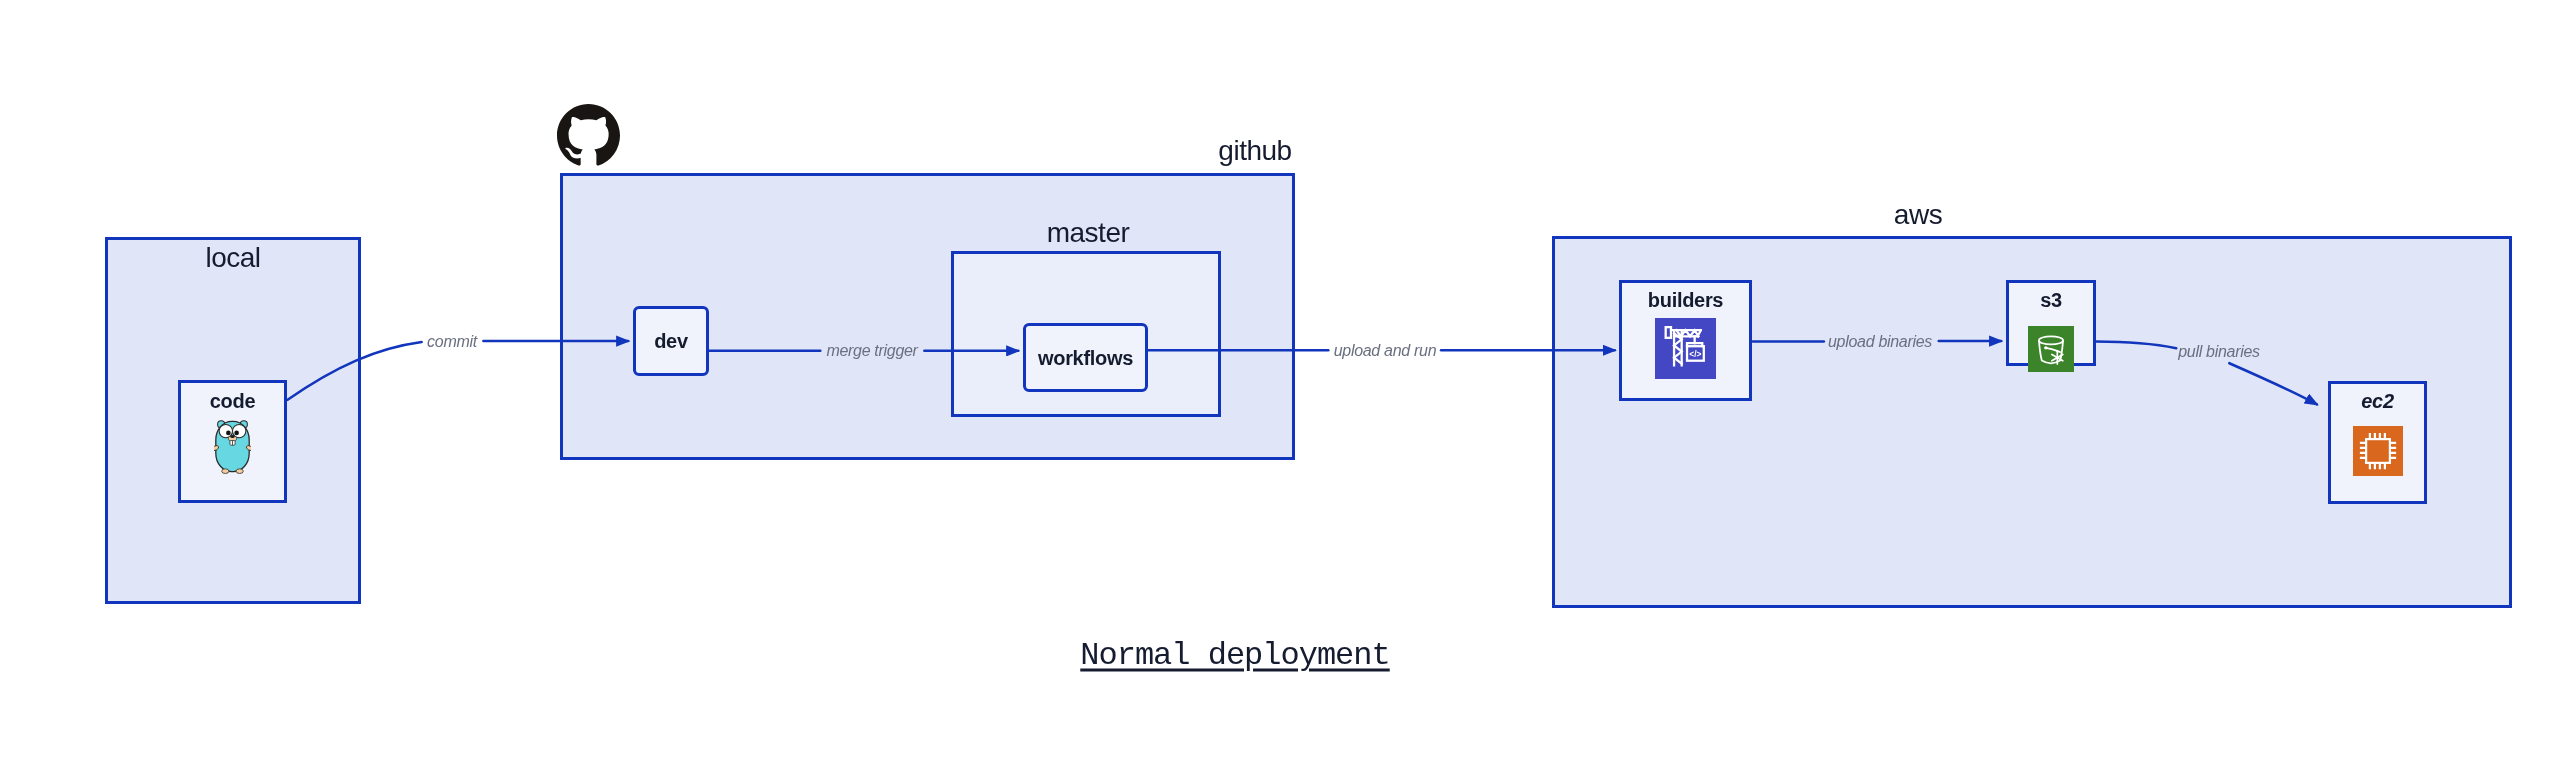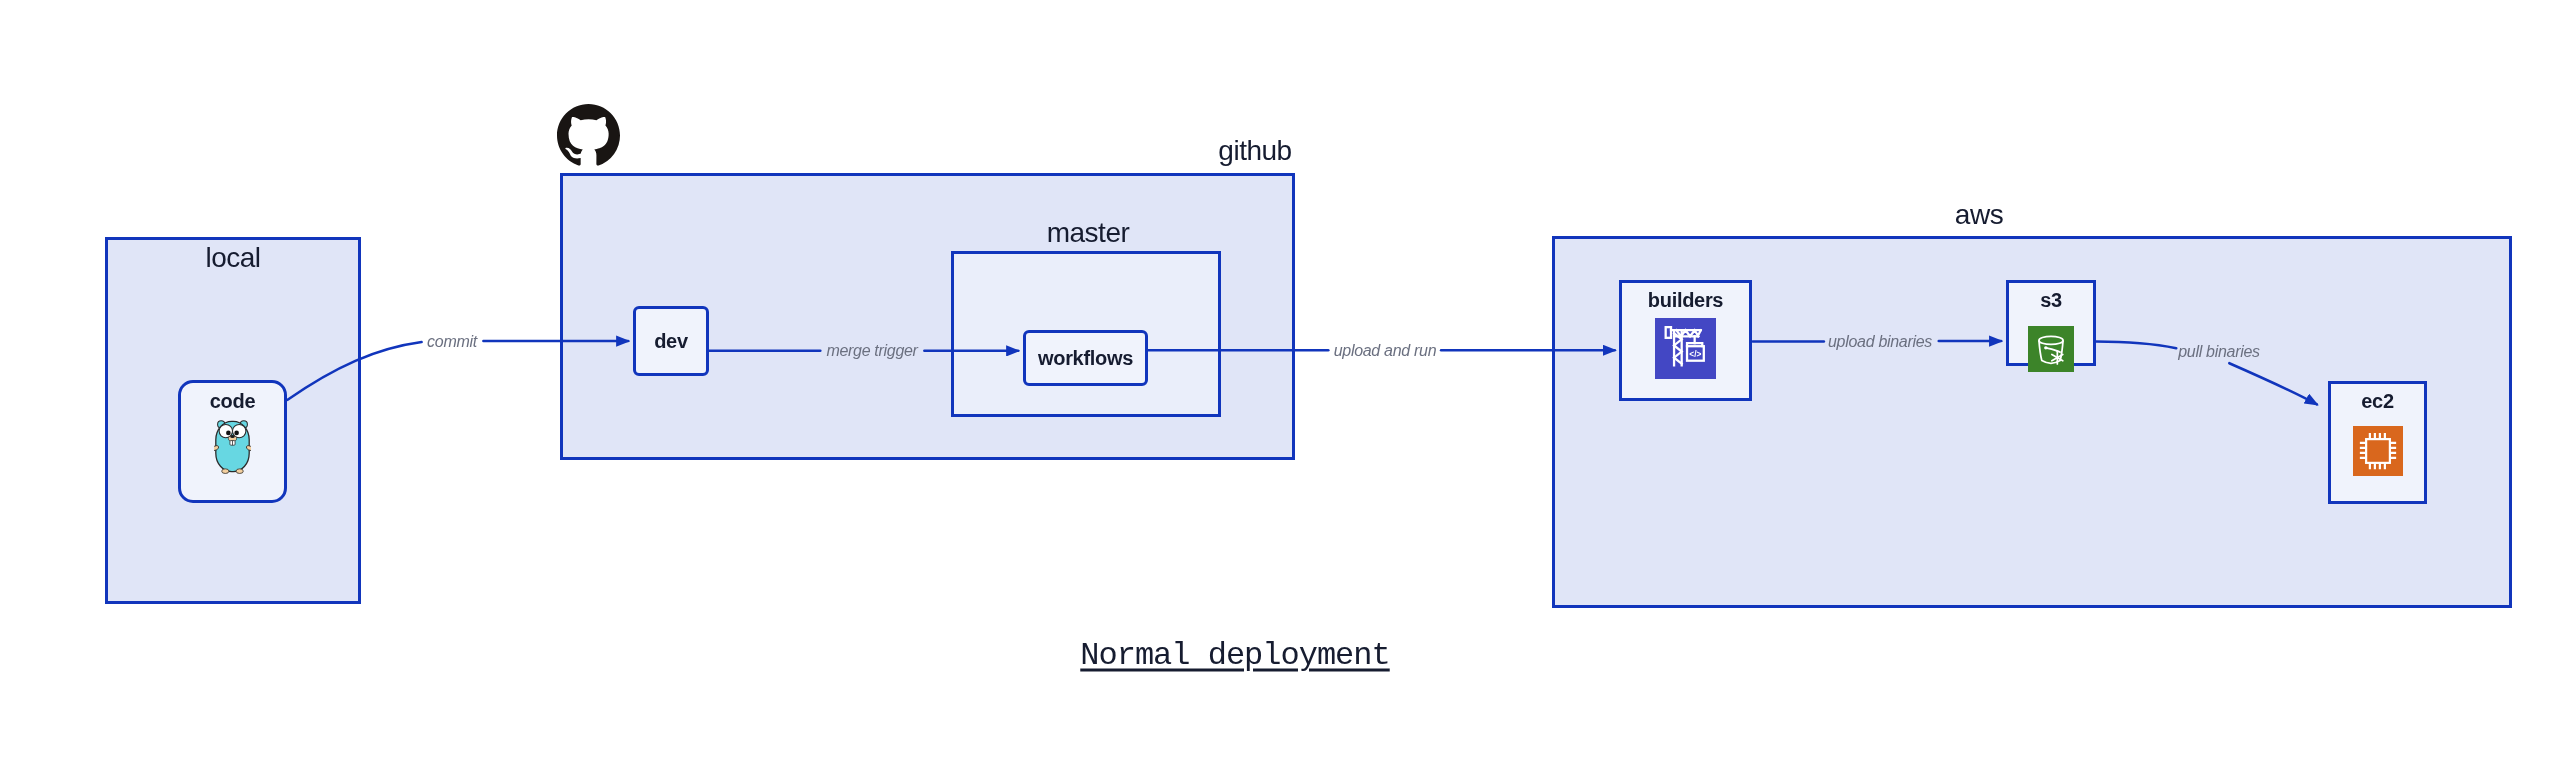--- a/index.html
+++ b/index.html
@@ -38,29 +38,29 @@
 <div id="canvas">
 
   <div class="group" id="group-local" style="left:105px;top:237px;width:256px;height:367px;"></div>
   <div class="group" id="group-github" style="left:560px;top:173px;width:735px;height:287px;"></div>
   <div class="group master" id="group-master" style="left:951px;top:251px;width:270px;height:166px;"></div>
   <div class="group" id="group-aws" style="left:1552px;top:236px;width:960px;height:372px;"></div>
 
   <div class="group-label" style="left:233px;top:213px;margin-top:45px;">local</div>
   <div class="group-label" style="left:1255px;top:151px;">github</div>
   <div class="group-label" style="left:1088px;top:233px;">master</div>
-  <div class="group-label" style="left:1979px;top:215px;text-align:right;">aws</div>
+  <div class="group-label" style="left:1918px;top:215px;text-align:right;">aws</div>
 
   <div id="github-logo">
     <svg class="icon-svg" width="63" height="63" viewBox="0 0 16 16" aria-hidden="true">
       <path fill="#191513" d="M8 0C3.58 0 0 3.58 0 8c0 3.54 2.29 6.53 5.47 7.59.4.07.55-.17.55-.38 0-.19-.01-.82-.01-1.49-2.01.37-2.53-.49-2.69-.94-.09-.23-.48-.94-.82-1.13-.28-.15-.68-.52-.01-.53.63-.01 1.08.58 1.23.82.72 1.21 1.87.87 2.33.66.07-.52.28-.87.51-1.07-1.78-.2-3.64-.89-3.64-3.95 0-.87.31-1.59.82-2.15-.08-.2-.36-1.02.08-2.12 0 0 .67-.21 2.2.82.64-.18 1.32-.27 2-.27s1.36.09 2 .27c1.53-1.04 2.2-.82 2.2-.82.44 1.1.16 1.92.08 2.12.51.56.82 1.27.82 2.15 0 3.07-1.87 3.75-3.65 3.95.29.25.54.73.54 1.48 0 1.07-.01 1.93-.01 2.2 0 .21.15.46.55.38A8.01 8.01 0 0 0 16 8c0-4.42-3.58-8-8-8z"></path>
     </svg>
   </div>
 
-  <div class="node" id="node-code" style="left:178px;top:380px;width:109px;height:123px;padding-top:7.2px;border-radius:15px;">
+  <div class="node" id="node-code" style="left:178px;top:380px;width:109px;height:123px;padding-top:7.2px;">
     <span class="node-label">code</span>
     <span style="margin-top:7.2px;">
       <svg class="icon-svg" width="37" height="55" viewBox="0 0 72 106" aria-hidden="true">
         <circle cx="14" cy="10" r="7" fill="#67d7e2" stroke="#2b2b2b" stroke-width="2"></circle>
         <circle cx="58" cy="10" r="7" fill="#67d7e2" stroke="#2b2b2b" stroke-width="2"></circle>
         <rect x="3.5" y="4" width="65" height="98" rx="31" ry="36" fill="#67d7e2" stroke="#2b2b2b" stroke-width="2.5"></rect>
         <ellipse cx="3" cy="56" rx="6.5" ry="4" fill="#f3cf9f" stroke="#2b2b2b" stroke-width="1.5" transform="rotate(-28 3 56)"></ellipse>
         <ellipse cx="69" cy="56" rx="6.5" ry="4" fill="#f3cf9f" stroke="#2b2b2b" stroke-width="1.5" transform="rotate(28 69 56)"></ellipse>
         <ellipse cx="22" cy="101" rx="7" ry="4.5" fill="#f3cf9f" stroke="#2b2b2b" stroke-width="1.5"></ellipse>
         <ellipse cx="50" cy="101" rx="7" ry="4.5" fill="#f3cf9f" stroke="#2b2b2b" stroke-width="1.5"></ellipse>
@@ -73,21 +73,21 @@
         <rect x="31" y="41.5" width="10" height="9" rx="2" fill="#ffffff" stroke="#2b2b2b" stroke-width="1.5"></rect>
         <path d="M36 41.5 V50.5" stroke="#2b2b2b" stroke-width="1.5"></path>
       </svg>
     </span>
   </div>
 
   <div class="node center" id="node-dev" style="left:633px;top:306px;width:76px;height:70px;">
     <span class="node-label">dev</span>
   </div>
 
-  <div class="node center" id="node-workflows" style="left:1023px;top:330px;width:125px;height:56px;text-align:center;">
+  <div class="node center" id="node-workflows" style="left:1023px;top:323px;width:125px;height:69px;text-align:center;">
     <span class="node-label">workflows</span>
   </div>
 
   <div class="node" id="node-builders" style="left:1619px;top:280px;width:133px;height:121px;padding-top:6.2px;">
     <span class="node-label">builders</span>
     <span style="margin-top:7.2px;">
       <svg class="icon-svg" width="61" height="61" viewBox="0 0 80 80" aria-hidden="true">
         <rect x="0" y="0" width="80" height="80" fill="#4347c4"></rect>
         <g stroke="#ffffff" stroke-width="3" fill="none" stroke-linecap="square">
           <rect x="14" y="12" width="7" height="14"></rect>
@@ -117,21 +117,21 @@
         <circle cx="31" cy="38" r="3" fill="#ffffff"></circle>
         <g stroke="#ffffff" stroke-width="3" fill="none" stroke-linecap="round">
           <path d="M51 44 V66"></path>
           <path d="M41.5 49.5 L60.5 60.5"></path>
           <path d="M60.5 49.5 L41.5 60.5"></path>
         </g>
       </svg>
     </span>
   </div>
 
-  <div class="node" id="node-ec2" style="left:2328px;top:381px;width:99px;height:123px;padding-top:6.2px;">
+  <div class="node" id="node-ec2" style="left:2328px;top:381px;width:99px;height:123px;padding-top:6.2px;font-style:italic;">
     <span class="node-label">ec2</span>
     <span style="margin-top:13.4px;">
       <svg class="icon-svg" width="50" height="50" viewBox="0 0 80 80" aria-hidden="true">
         <rect x="0" y="0" width="80" height="80" fill="#d9671d"></rect>
         <g stroke="#ffffff" stroke-width="3.5" fill="none">
           <rect x="21" y="21" width="38" height="38"></rect>
           <path d="M27 11 V21 M35 11 V21 M43 11 V21 M51 11 V21"></path>
           <path d="M27 59 V69 M35 59 V69 M43 59 V69 M51 59 V69"></path>
           <path d="M11 27 H21 M11 35 H21 M11 43 H21 M11 51 H21"></path>
           <path d="M59 27 H69 M59 35 H69 M59 43 H69 M59 51 H69"></path>

